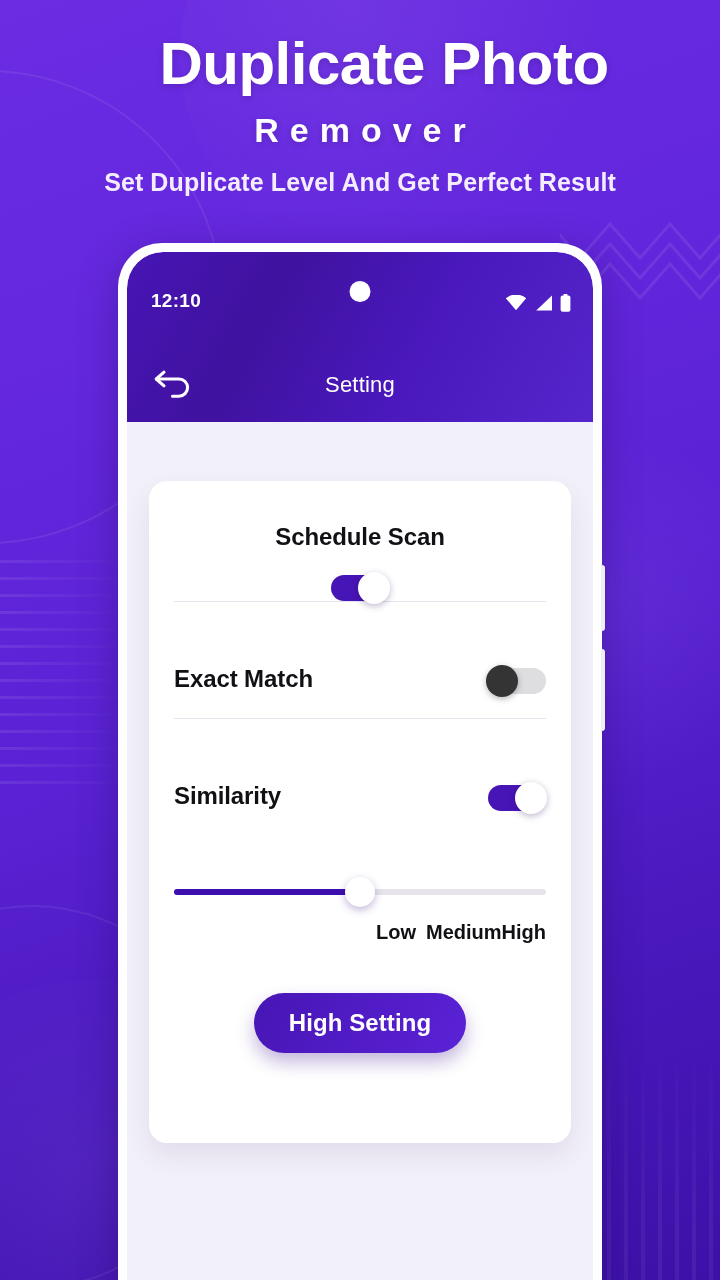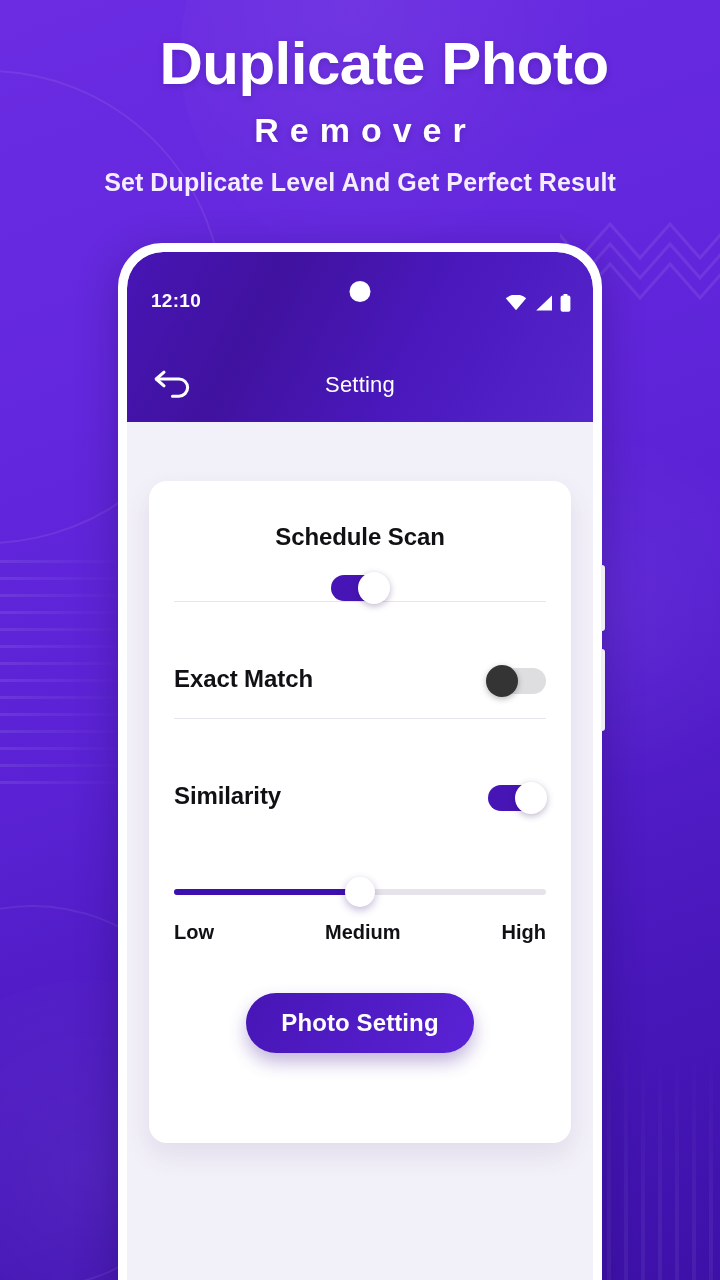--- a/index.html
+++ b/index.html
@@ -323,21 +323,21 @@
     top: 0;
     width: 30px; height: 30px;
     border-radius: 50%;
     background: #ffffff;
     box-shadow: 0 3px 9px rgba(55,10,120,0.30);
     transform: translateX(-50%);
   }
   .slider-labels {
     margin-top: 14px;
     display: flex;
-    justify-content: space-between;
+    justify-content: flex-end;
     font-size: 20px;
     font-weight: bold;
     color: #111115;
   }
   .slider-labels span:nth-child(2) { margin-left: 10px; }
 
   
   .apply-wrap {
     position: absolute;
     left: 0; right: 0;
@@ -466,19 +466,19 @@
           <div class="slider-fill" id="sliderFill" style="width: 50%;"></div>
           <div class="slider-thumb" id="sliderThumb" style="left: 50%;"></div>
         </div>
         <div class="slider-labels">
           <span>Low</span>
           <span>Medium</span>
           <span>High</span>
         </div>
 
         <div class="apply-wrap">
-          <button class="apply-btn">Photo Setting</button>
+          <button class="apply-btn">High Setting</button>
         </div>
 
       </div>
     </div>
   </div>
 </div>
 
 </body></html>

